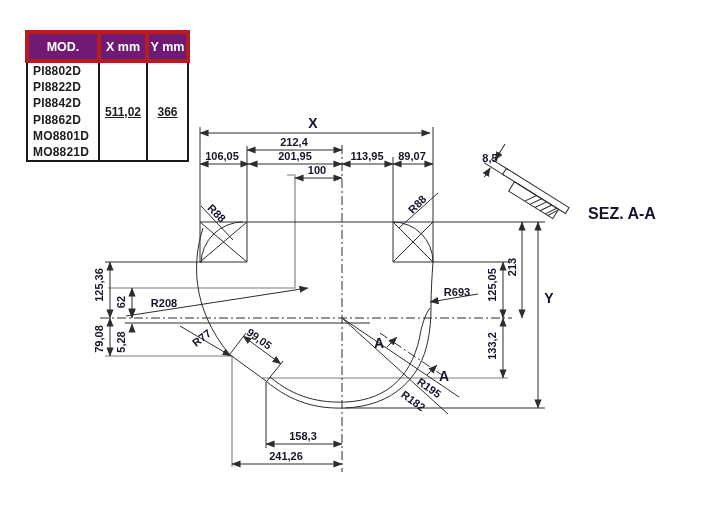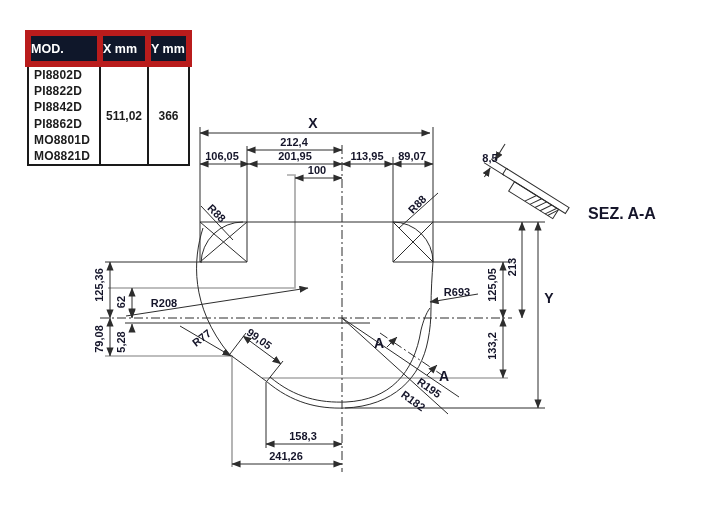--- a/index.html
+++ b/index.html
@@ -2,26 +2,26 @@
 <html><head>
 <meta charset="utf-8">
 <style>
   html,body{margin:0;padding:0;}
   #stage{position:relative;width:704px;height:505px;background:#ffffff;overflow:hidden;
          font-family:"Liberation Sans",sans-serif;}
   #drawing{position:absolute;left:0;top:0;}
   
   #model-table{position:absolute;left:25px;top:30px;width:161px;border-collapse:collapse;
                border:2px solid #1a1a1a;table-layout:fixed;}
-  #model-table th{background:#0f172a;color:#ffffff;font:700 12.5px "Liberation Sans",sans-serif;
-                  height:25px;border:6px solid #b91c1c;text-align:left;padding:0;}
+  #model-table th{background:#701a75;color:#ffffff;font:700 12.5px "Liberation Sans",sans-serif;
+                  height:25px;border:4px solid #b91c1c;text-align:center;padding:0;}
   #model-table td{border:2px solid #1a1a1a;vertical-align:middle;padding:0;}
   .model-line{font:700 12px "Liberation Sans",sans-serif;color:#1c1c1c;line-height:16.2px;
               padding-left:5px;letter-spacing:0.2px;}
-  .val-cell{font:700 12px "Liberation Sans",sans-serif;color:#1c1c1c;text-align:center;}
+  .val-cell{font:700 12px "Liberation Sans",sans-serif;color:#1c1c1c;text-align:center;text-decoration:underline;}
   
   .dt{font:700 11px "Liberation Sans",sans-serif;fill:#15152a;}
   .dt-big{font:700 14px "Liberation Sans",sans-serif;fill:#15152a;}
   .dt-sez{font:700 16px "Liberation Sans",sans-serif;fill:#15152a;}
   .mid{text-anchor:middle;}
   .ln{stroke:#2d2d2d;stroke-width:1;fill:none;}
   .lngray{stroke:#a8a8a8;stroke-width:1.7;fill:none;}
   .cl{stroke:#2d2d2d;stroke-width:1;fill:none;stroke-dasharray:9 3 2 3;}
 </style>
 </head>

